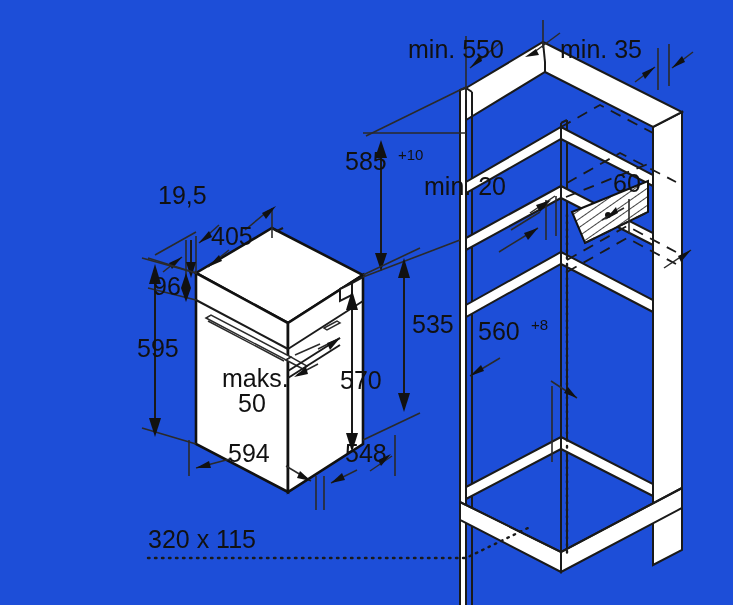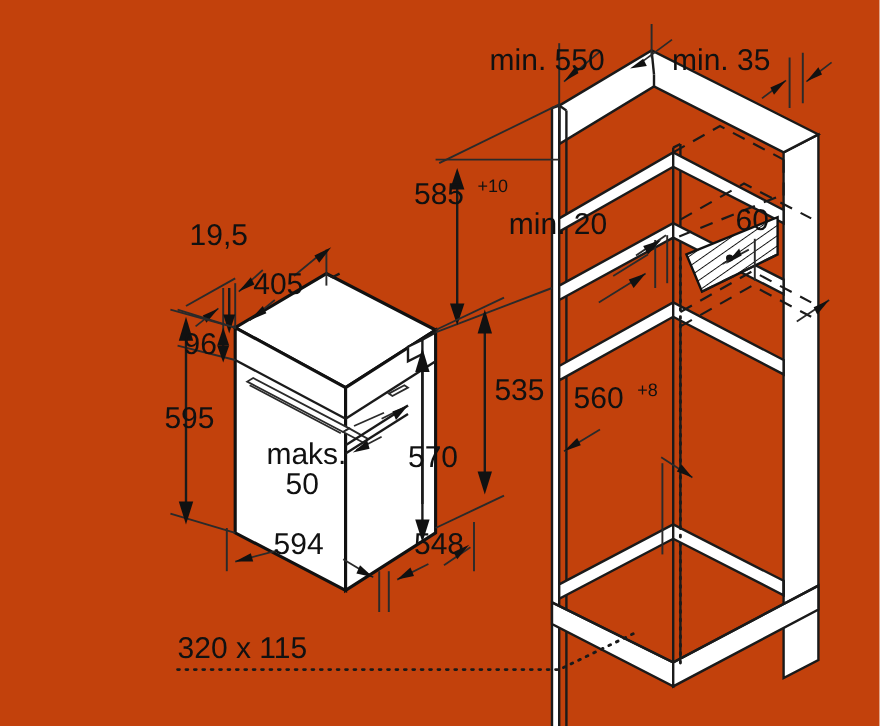--- a/index.html
+++ b/index.html
@@ -4,21 +4,21 @@
 <style>
   html, body {
     margin: 0;
     padding: 0;
     background: #ffffff;
   }
   #canvas-wrap {
     position: relative;
     width: 733px;
     height: 605px;
-    background: #c2410c;
+    background: #1d4ed8;
     overflow: hidden;
     font-family: "Liberation Sans", sans-serif;
   }
   svg.drawing {
     position: absolute;
     left: 0;
     top: 0;
     width: 733px;
     height: 605px;
   }

